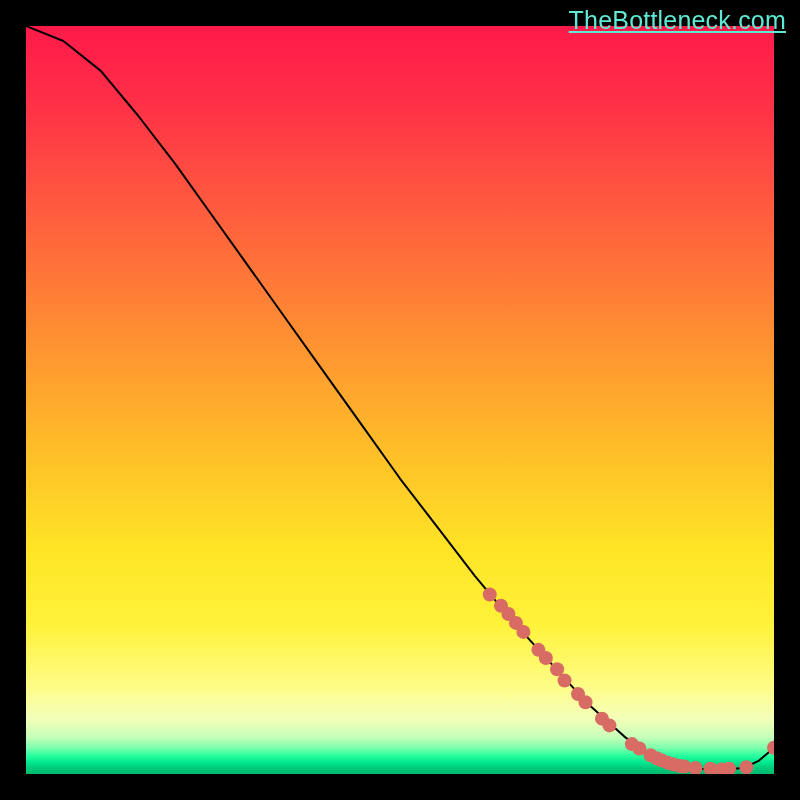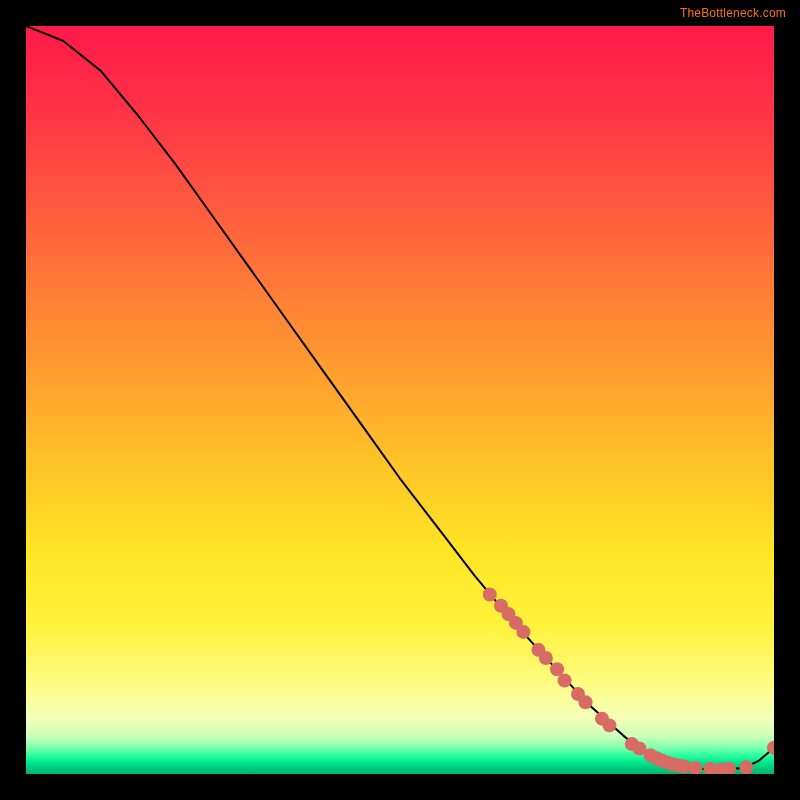--- a/index.html
+++ b/index.html
@@ -8,25 +8,26 @@
     height: 800px;
     background: #000;
     position: relative;
     font-family: Arial, Helvetica, sans-serif;
     overflow: hidden;
   }
   .watermark {
     position: absolute;
     top: 6px;
     right: 14px;
-    color: #f97316;
-    font-size: 12px;
+    color: #5eead4;
+    font-size: 25px;
     font-weight: 500;
     letter-spacing: 0.2px;
     z-index: 10;
+    text-decoration: underline;
   }
   .frame {
     position: absolute;
     left: 26px;
     top: 26px;
     width: 748px;   
     height: 748px;
     overflow: hidden;
   }
   .gradient {

